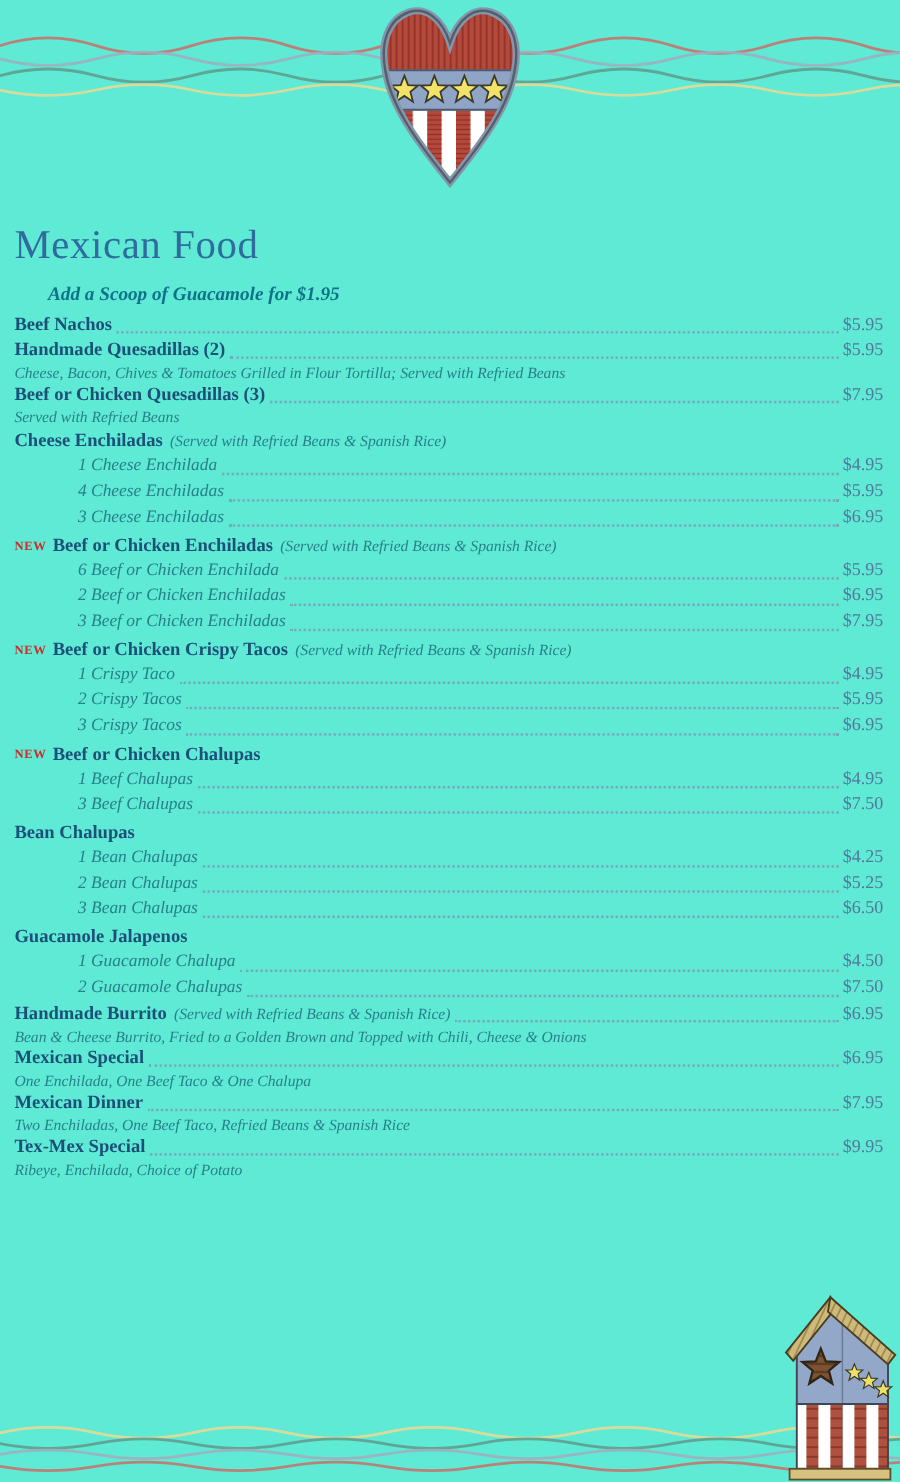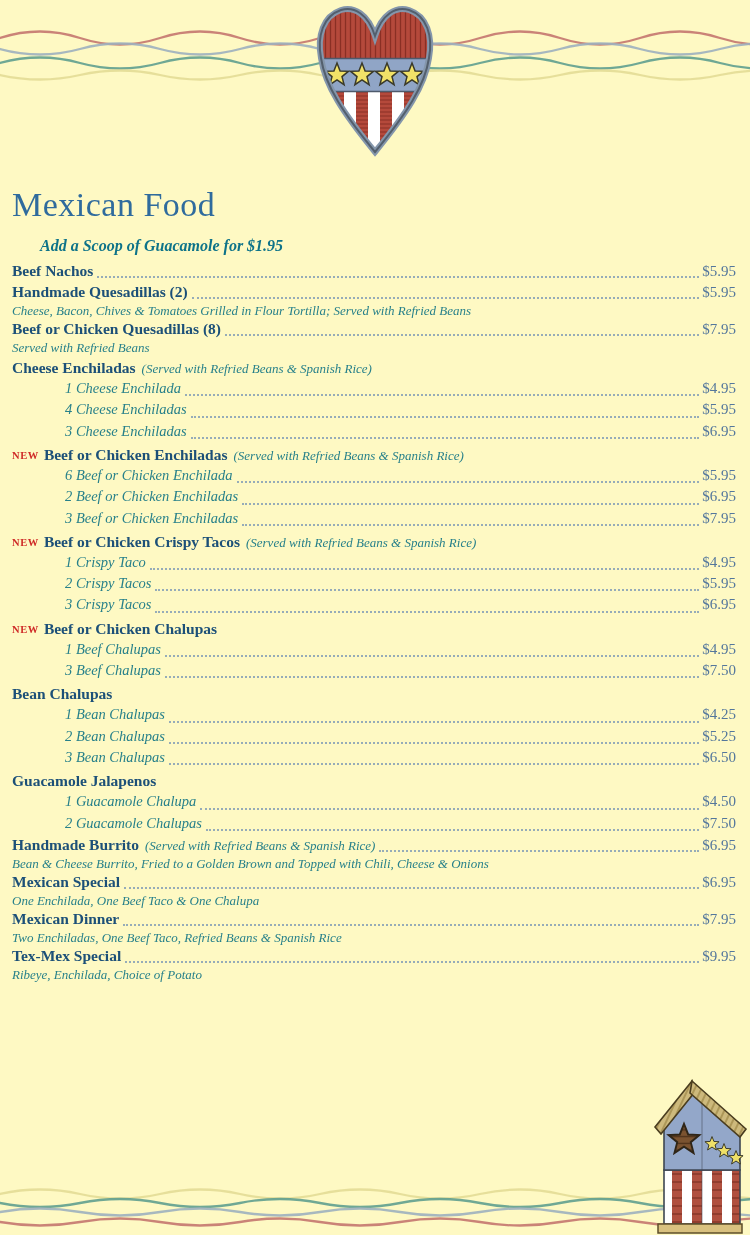--- a/index.html
+++ b/index.html
@@ -1,16 +1,16 @@
 <!DOCTYPE html>
 <html style="--title: #2f6b9d; --item-name: #1c5078; --price: #54779c; --description: #27808a; --note: #0e7389; --new-badge: #cf2a27; --leader-dots: #7d99b6; --wave-red: #c4766f; --wave-blue-gray: #9db0bf; --wave-teal: #5f9e8f; --wave-yellow: #e3dc96;"><head>
 <meta charset="utf-8">
 <style>
   html,body{margin:0;padding:0;background:#fff;}
-  .page{position:relative;width:750px;height:1235px;background:#fef9c3;overflow:hidden;
+  .page{position:relative;width:750px;height:1235px;background:#5eead4;overflow:hidden;
         font-family:"Liberation Serif","DejaVu Serif",serif;}
   svg{display:block;}
   .waves{position:absolute;left:0;width:750px;pointer-events:none;}
   .waves.top{top:24px;height:68px;}
   .waves.bottom{top:1178px;height:57px;}
   .w-red{stroke:var(--wave-red,#c4766f);}
   .w-blue{stroke:var(--wave-blue-gray,#9db0bf);}
   .w-teal{stroke:var(--wave-teal,#5f9e8f);}
   .w-yellow{stroke:var(--wave-yellow,#e3dc96);}
   .waves path{fill:none;stroke-width:2.3;stroke-linecap:round;opacity:.9;}
@@ -97,21 +97,21 @@
         <div class="item">
           <div class="line">
             <span class="name">Handmade Quesadillas (2)</span>
             <span class="leader"></span>
             <span class="price">$5.95</span>
           </div>
           <div class="desc">Cheese, Bacon, Chives &amp; Tomatoes Grilled in Flour Tortilla; Served with Refried Beans</div>
         </div>
         <div class="item">
           <div class="line">
-            <span class="name">Beef or Chicken Quesadillas (8)</span>
+            <span class="name">Beef or Chicken Quesadillas (3)</span>
             <span class="leader"></span>
             <span class="price">$7.95</span>
           </div>
           <div class="desc">Served with Refried Beans</div>
         </div>
         <div class="group">
           <div class="ghead">
             <span class="name">Cheese Enchiladas</span>
             <span class="paren">(Served with Refried Beans &amp; Spanish Rice)</span>
           </div>

